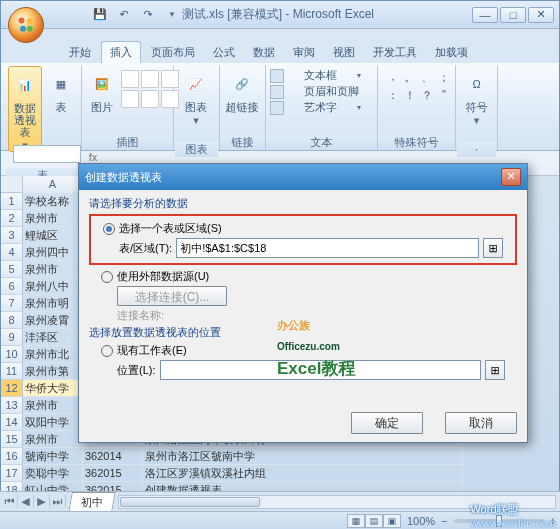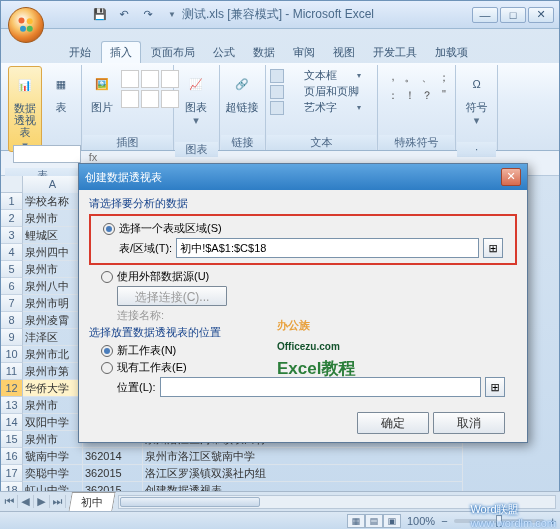--- a/index.html
+++ b/index.html
@@ -56,21 +56,21 @@
 .radio.sel::after{content:"";width:6px;height:6px;background:#4a7dbb;border-radius:50%}
 .input-row{display:flex;align-items:center;gap:4px;margin:2px 12px 2px 28px;color:#000}
 .input-row label{white-space:nowrap}
 .txt{flex:1;height:20px;border:1px solid #7a93ab;background:#fff;padding:1px 3px;font-size:11px}
 .ref-btn{width:20px;height:20px;border:1px solid #7a93ab;background:linear-gradient(#fdfdfd,#e3e9f0);display:flex;align-items:center;justify-content:center}
 .disabled{color:#999}
 .watermark{position:absolute;left:198px;top:150px;font-size:24px;font-weight:bold;pointer-events:none;line-height:22px}
 .watermark .t1{color:#e8a13d}
 .watermark .t2{color:#14532d;font-size:10px}
 .watermark .t3{color:#2b7e3a;font-size:17px;font-weight:bold}
-.dlg-btns{position:absolute;right:22px;bottom:8px;display:flex;gap:4px}
+.dlg-btns{position:absolute;right:10px;bottom:8px;display:flex;gap:22px}
 .btn{width:72px;height:22px;border:1px solid #7b8a99;background:linear-gradient(#fdfdfd,#e1e7ee);border-radius:1px;text-align:center;line-height:20px;font-size:12px}
 .sheet-tabs{position:absolute;left:0;bottom:18px;height:20px;width:100%;background:#d7e4f1;display:flex;align-items:center;border-top:1px solid #a6b8cb;font-size:11px}
 .nav-arrows{display:flex;gap:0;margin-left:2px}
 .nav-arrows span{width:16px;text-align:center;color:#5a738c;border-right:1px solid #bccad9}
 .sheet-tab{padding:2px 10px;background:#fff;border:1px solid #999;border-bottom:none;margin-left:4px;border-radius:0 0 2px 2px;transform:skewX(-10deg)}
 .sheet-tab span{display:inline-block;transform:skewX(10deg)}
 .hscroll{flex:1;margin:0 4px;height:14px;background:#e8eff6;border:1px solid #b9c8d8;position:relative}
 .hscroll .thumb{position:absolute;left:1px;top:1px;width:140px;height:10px;background:linear-gradient(#eaf1f9,#c8d8e9);border:1px solid #9fb4ca;border-radius:2px}
 .statusbar{position:absolute;bottom:0;left:0;height:18px;width:100%;background:linear-gradient(#dce8f4,#c6daee);display:flex;align-items:center;padding:0 4px;border-top:1px solid #a6b8cb;justify-content:flex-end;gap:6px;color:#4a6584}
 .view-btns{display:flex;gap:0}
@@ -396,24 +396,20 @@
       </div>
       <div class="input-row disabled">
         <button class="btn disabled" style="width:110px;height:20px">选择连接(C)...</button>
       </div>
       <div class="input-row disabled">
           <label>连接名称:</label>
         </div>
 
       <div class="group-title">选择放置数据透视表的位置</div>
       <div class="radio-row">
-        <span class="radio sel"></span>
-        <span>新工作表(N)</span>
-      </div>
-      <div class="radio-row">
         <span class="radio"></span>
         <span>现有工作表(E)</span>
       </div>
       <div class="input-row">
         <label>位置(L):</label>
         <input class="txt" style="">
         <span class="ref-btn">⊞</span>
       </div>
     </div>
     <div class="watermark">

